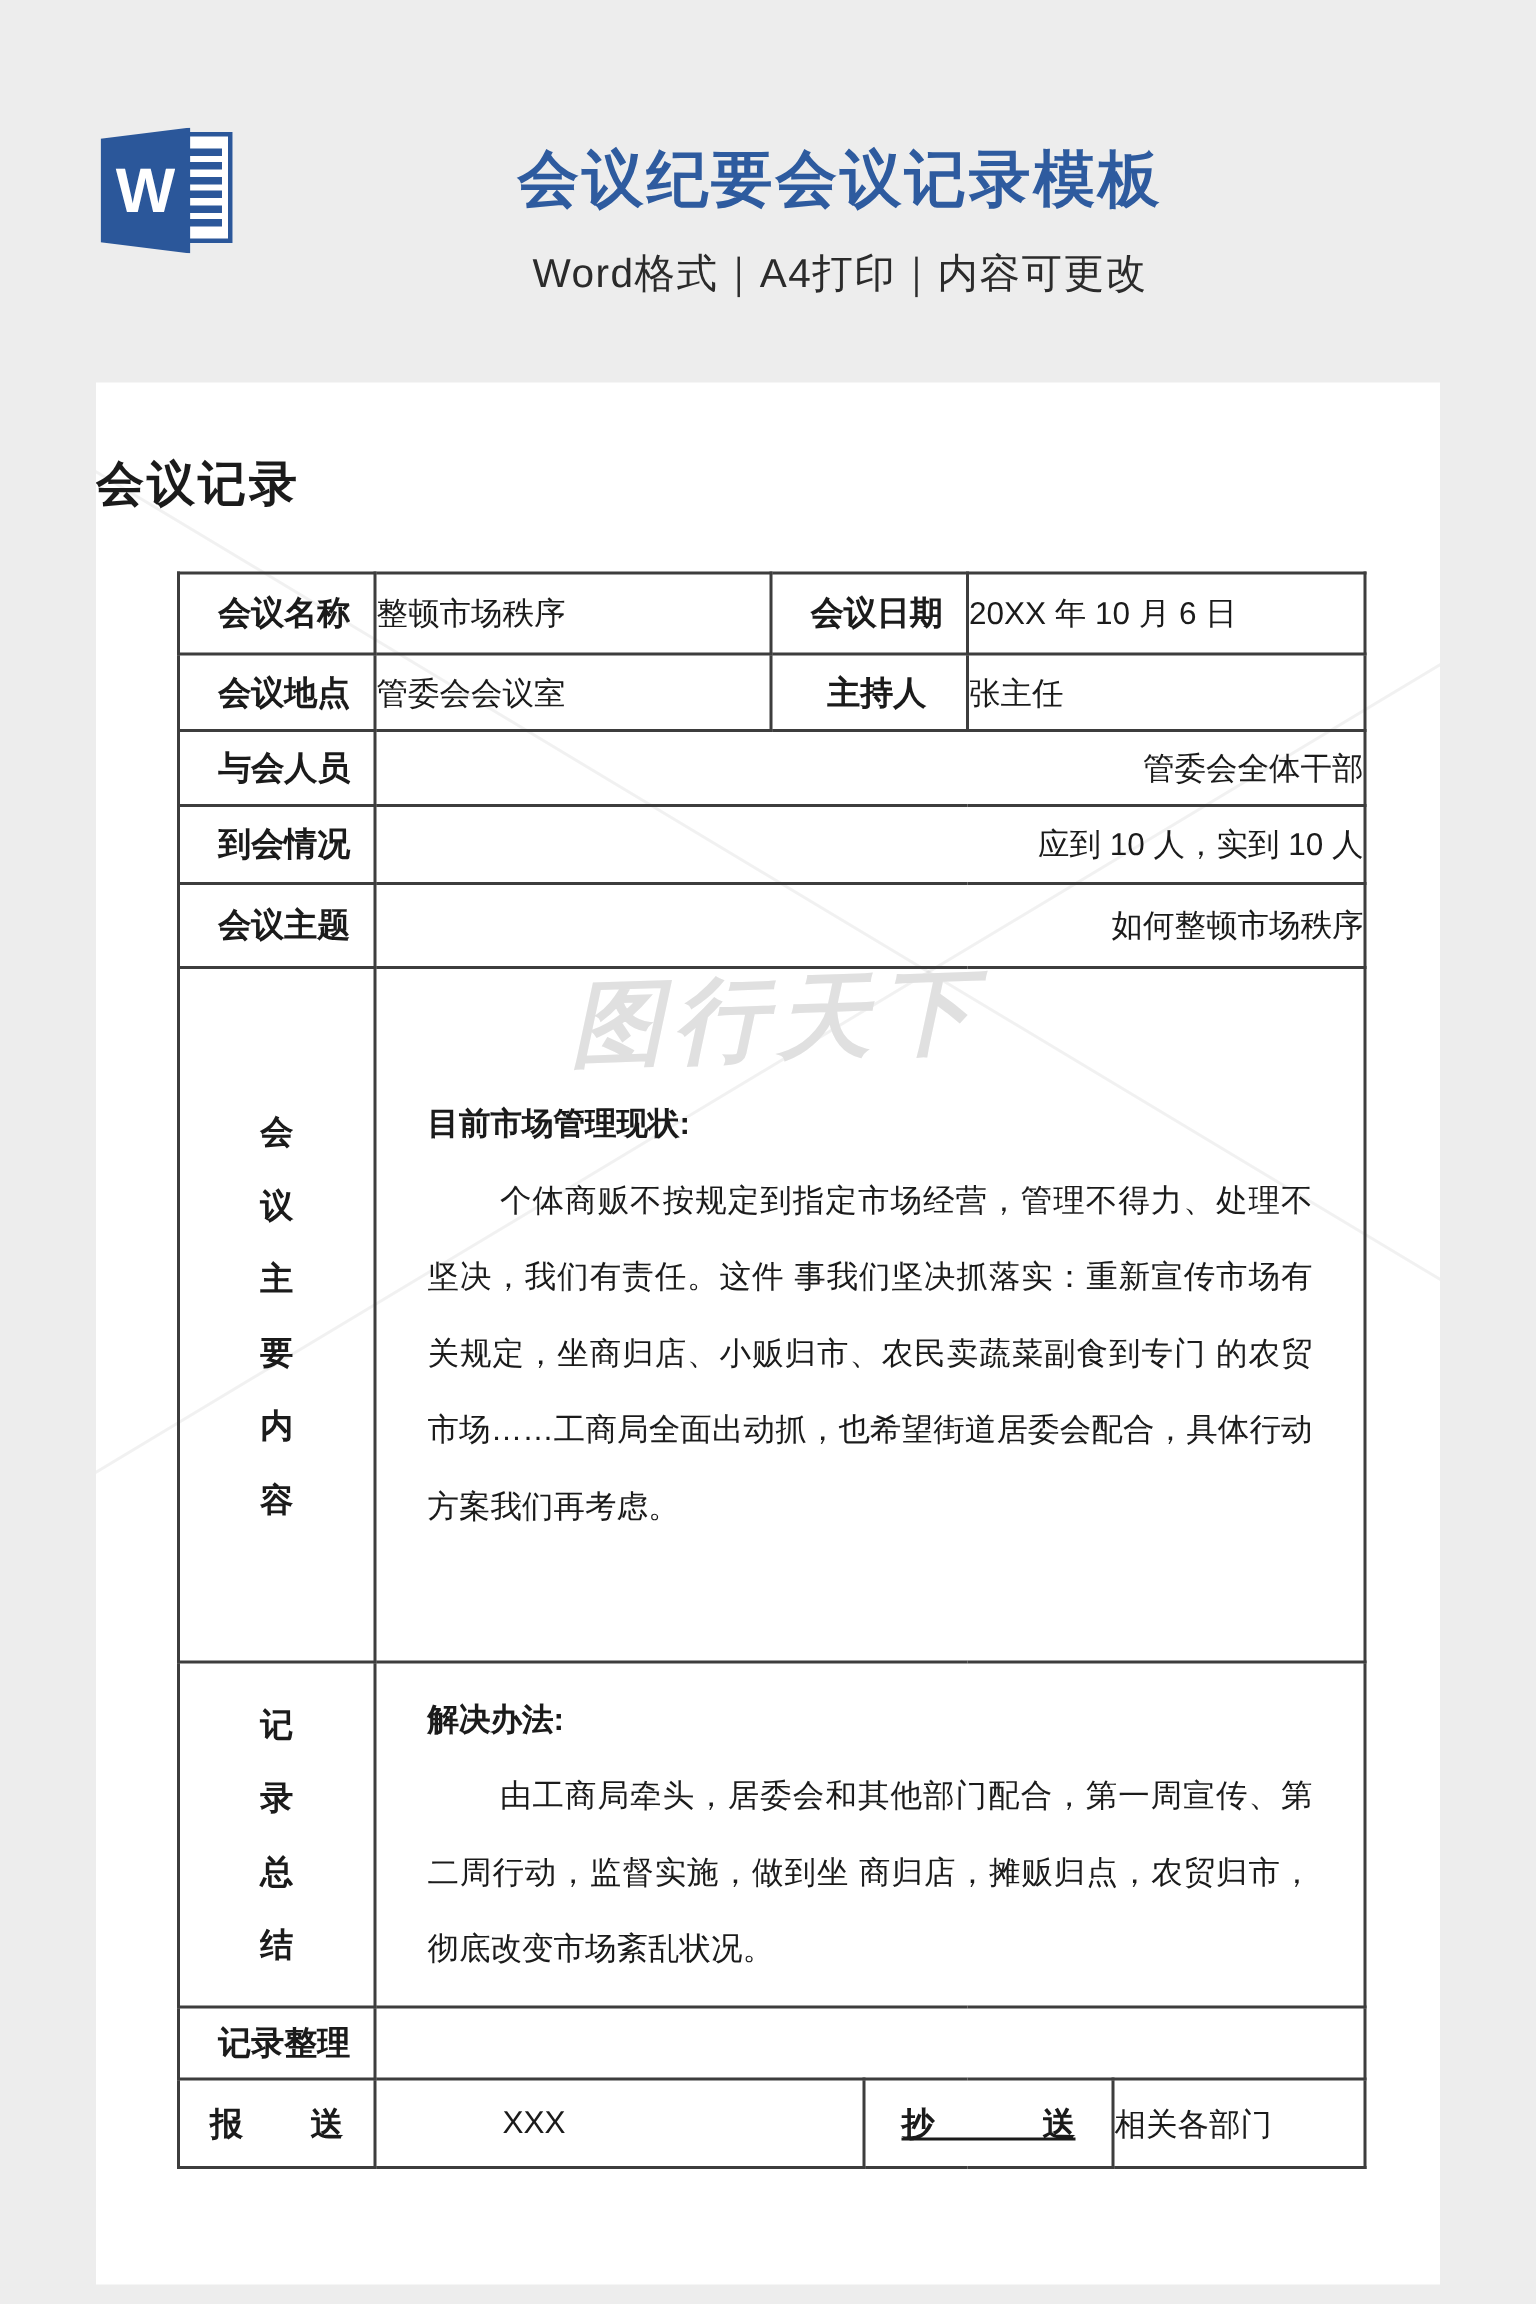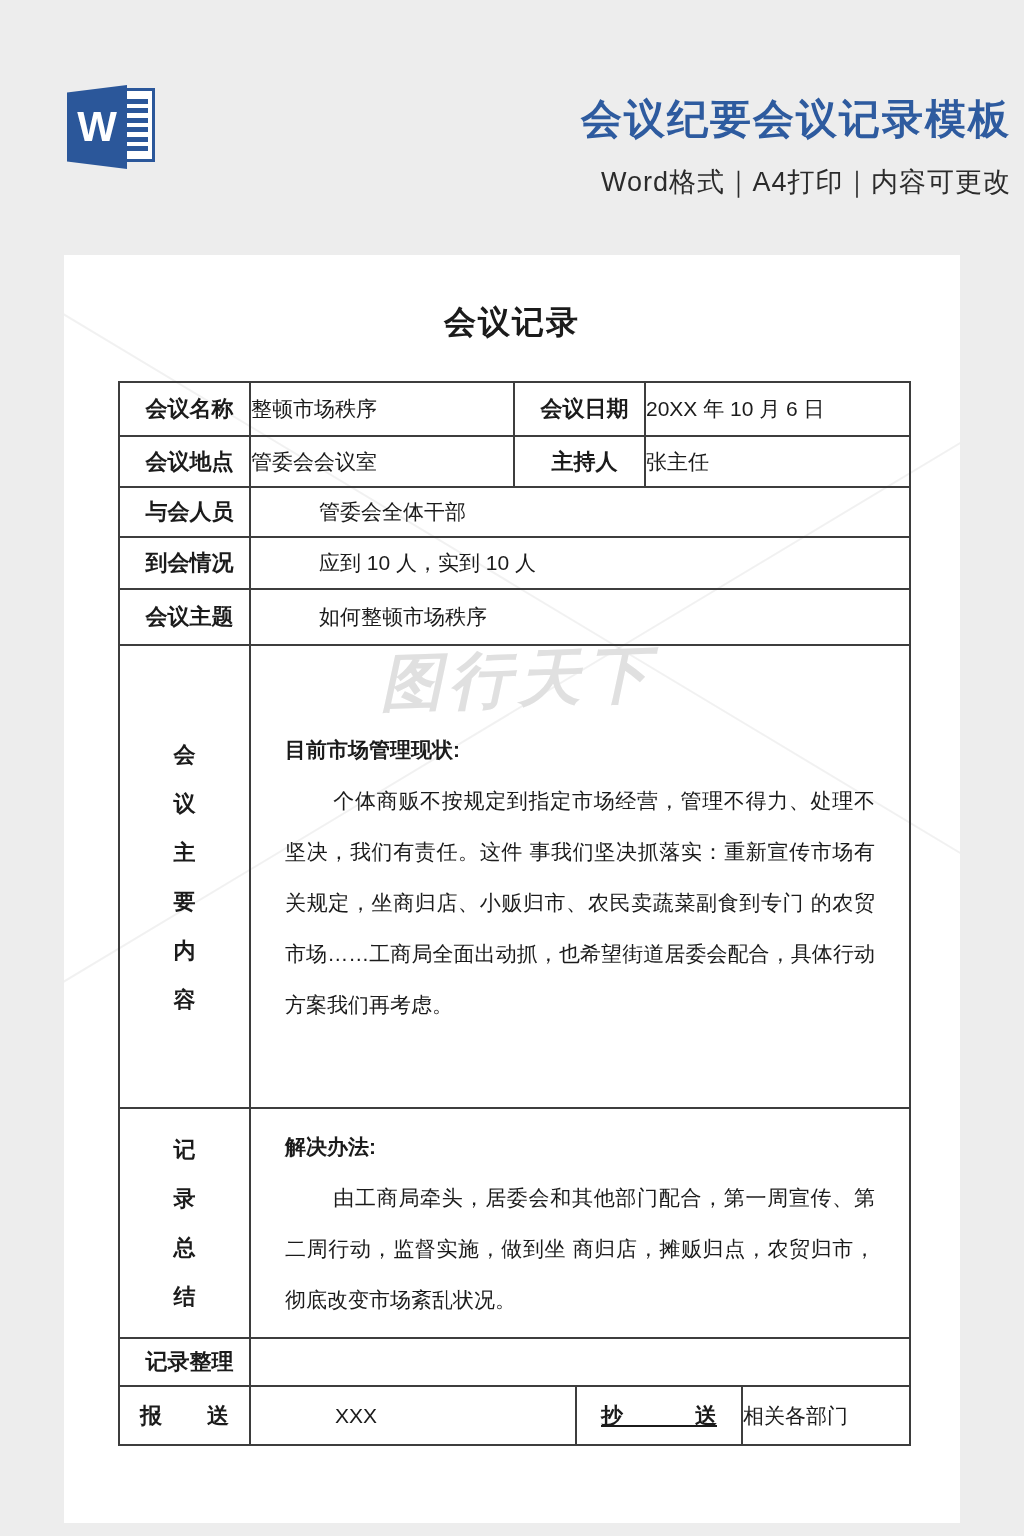--- a/index.html
+++ b/index.html
@@ -23,31 +23,31 @@
     padding: 3px 4px;
   }
   .doc-line { height: 5px; background: #2b579a; }
   .w-panel {
     position: absolute; left: 5px; top: 0; width: 60px; height: 84px;
     background: #2b579a;
     clip-path: polygon(0 9%, 100% 0, 100% 100%, 0 91%);
     color: #fff; display: flex; align-items: center; justify-content: center;
     font-size: 42px; font-weight: bold;
   }
-  .header-text { position: absolute; left: 96px; right: 13px; top: 92px; text-align: right; }
+  .header-text { position: absolute; left: 96px; right: 0; top: 92px; text-align: center; }
   .header-title { font-size: 41px; font-weight: bold; color: #2e5b9f; letter-spacing: 2px; }
   .header-sub { margin-top: 17px; font-size: 27px; color: #2b2b2b; letter-spacing: 1px; }
 
   
   .card {
     position: absolute; left: 64px; top: 255px; width: 896px; height: 1268px;
     background: #ffffff; overflow: hidden;
   }
   .doc-title {
-    margin-top: 46px; text-align: center;
+    margin-top: 46px; 
     font-size: 32px; font-weight: bold; letter-spacing: 2px;
     position: relative; z-index: 2;
   }
 
   
   .watermark {
     position: absolute; left: 316px; top: 382px;
     font-size: 62px; font-weight: bold; font-style: italic;
     font-family: "DejaVu Serif", serif;
     color: #e0e0e0; letter-spacing: 7px;
@@ -64,21 +64,21 @@
 
   
   table.meeting {
     table-layout: fixed; border-collapse: collapse;
     width: 791px; margin: 36px 0 0 54px;
     position: relative; z-index: 2;
   }
   td { border: 2px solid #3d3d3d; padding: 0; font-size: 21px; vertical-align: middle; }
   .lbl  { font-weight: bold; text-align: center; font-size: 22px; padding-left: 10px; }
   .val-center { text-align: left; }
-  .val-left { text-align: left; padding-left: 68px; }
+  .val-left { text-align: right; padding-left: 68px; }
   .r1 { height: 54px; } .r2 { height: 51px; } .r3 { height: 50px; }
   .r4 { height: 52px; } .r5 { height: 56px; }
   .r6 { height: 463px; } .r7 { height: 230px; }
   .r8 { height: 48px; } .r9 { height: 59px; }
 
   .vcell { text-align: center; }
   .vcell span {
     display: inline-block; width: 1.15em;
     word-break: break-all; line-height: 49px;
     font-weight: bold; font-size: 22px; text-align: center;

